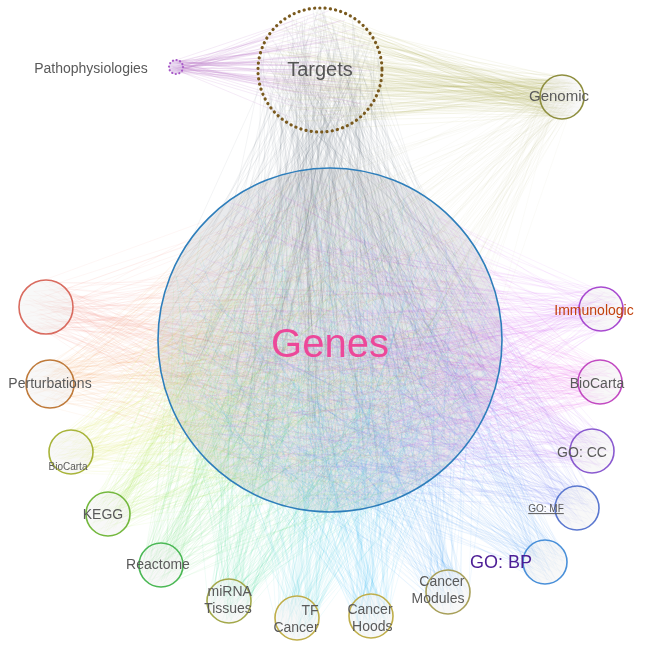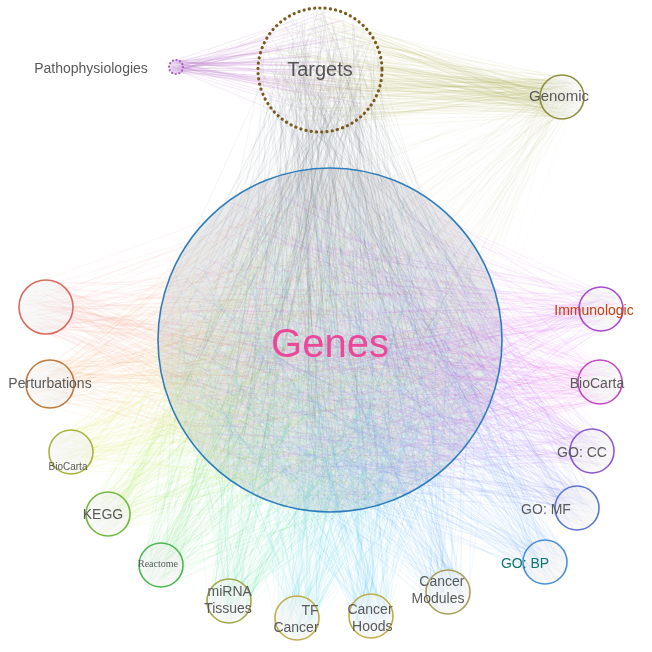--- a/index.html
+++ b/index.html
@@ -2234,27 +2234,27 @@
       <circle cx="601" cy="309" r="22" fill="rgba(240,240,240,0.45)" stroke="#a84ad0" stroke-width="1.6"></circle>
     </svg>
 
   <div class="node-label" style="left: 330px; top: 344px; font-size: 40px; color: #ec4899;">Genes</div>
   <div class="node-label" style="left: 320px; top: 70px; font-size: 20px; color: rgb(85, 85, 85);">Targets</div>
   <div class="node-label" style="left: 91px; top: 68px; font-size: 14px; color: rgb(90, 90, 90);">Pathophysiologies</div>
   <div class="node-label" style="left: 559px; top: 96px; font-size: 15px; color: rgb(90, 90, 90);">Genomic</div>
   <div class="node-label" style="left: 50px; top: 383px; font-size: 14px; color: rgb(90, 90, 90);">Perturbations</div>
   <div class="node-label" style="left: 68px; top: 467px; font-size: 10px; color: rgb(90, 90, 90);">BioCarta</div>
   <div class="node-label" style="left: 103px; top: 514px; font-size: 14px; color: rgb(90, 90, 90);">KEGG</div>
-  <div class="node-label" style="left: 158px; top: 564px; font-size: 10px; color: rgb(90, 90, 90); font-family: Liberation Serif, serif;">Reactome</div>
+  <div class="node-label" style="left: 158px; top: 564px; font-size: 14px; color: rgb(90, 90, 90);">Reactome</div>
   <div class="node-label" style="left: 228px; top: 600px; font-size: 14px; color: rgb(90, 90, 90);">miRNA
 Tissues</div>
   <div class="node-label" style="left: 296px; top: 619px; font-size: 14px; color: rgb(90, 90, 90);">TF
 Cancer</div>
   <div class="node-label" style="left: 370px; top: 618px; font-size: 14px; color: rgb(90, 90, 90);">Cancer
 Hoods</div>
   <div class="node-label" style="left: 438px; top: 590px; font-size: 14px; color: rgb(90, 90, 90);">Cancer
 Modules</div>
-  <div class="node-label" style="left: 525px; top: 563px; font-size: 14px; color: #0f766e;">GO: BP</div>
-  <div class="node-label" style="left: 546px; top: 509px; font-size: 14px; color: rgb(90, 90, 90);">GO: MF</div>
+  <div class="node-label" style="left: 501px; top: 563px; font-size: 18px; color: #4c1d95;">GO: BP</div>
+  <div class="node-label" style="left: 546px; top: 509px; font-size: 10px; color: rgb(90, 90, 90); text-decoration: underline;">GO: MF</div>
   <div class="node-label" style="left: 582px; top: 452px; font-size: 14px; color: rgb(90, 90, 90);">GO: CC</div>
   <div class="node-label" style="left: 597px; top: 383px; font-size: 14px; color: rgb(90, 90, 90);">BioCarta</div>
   <div class="node-label" style="left: 594px; top: 310px; font-size: 14px; color: #c2410c;">Immunologic</div>
 </div>
 
 </body></html>

